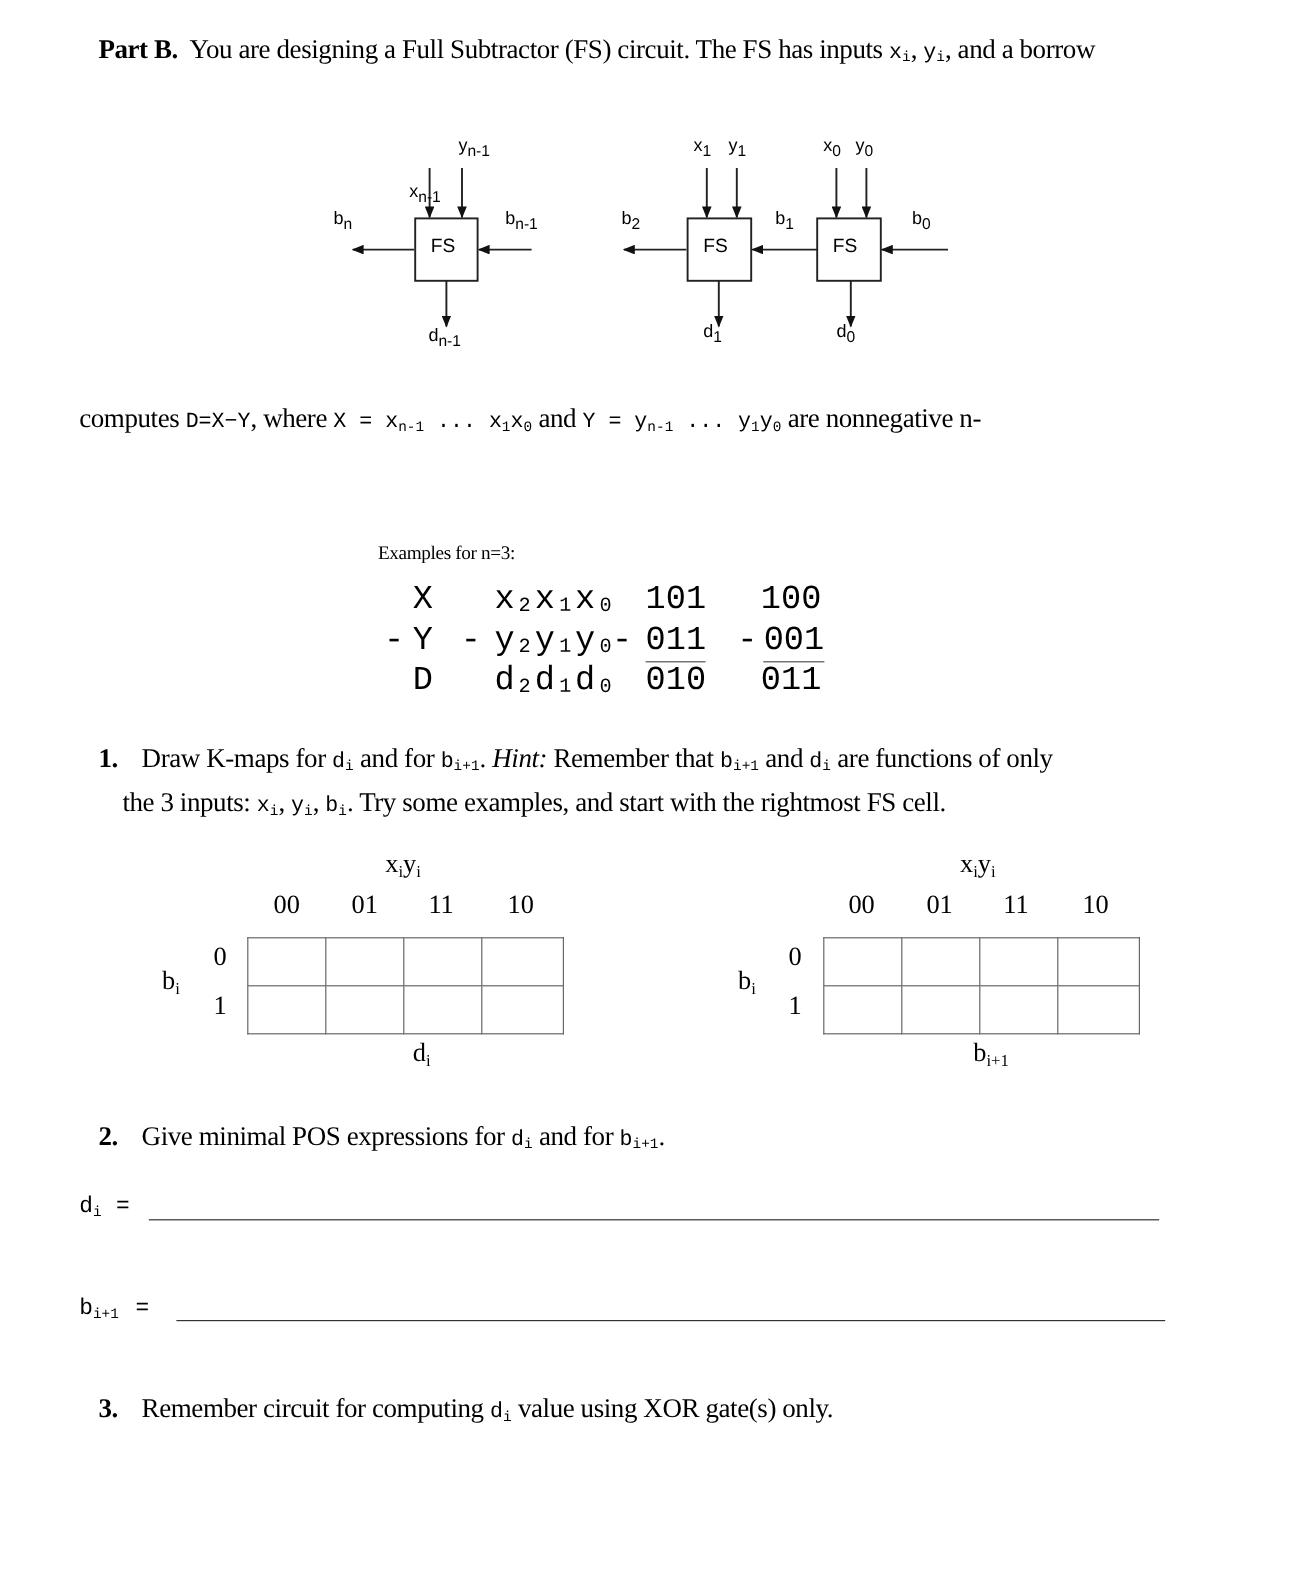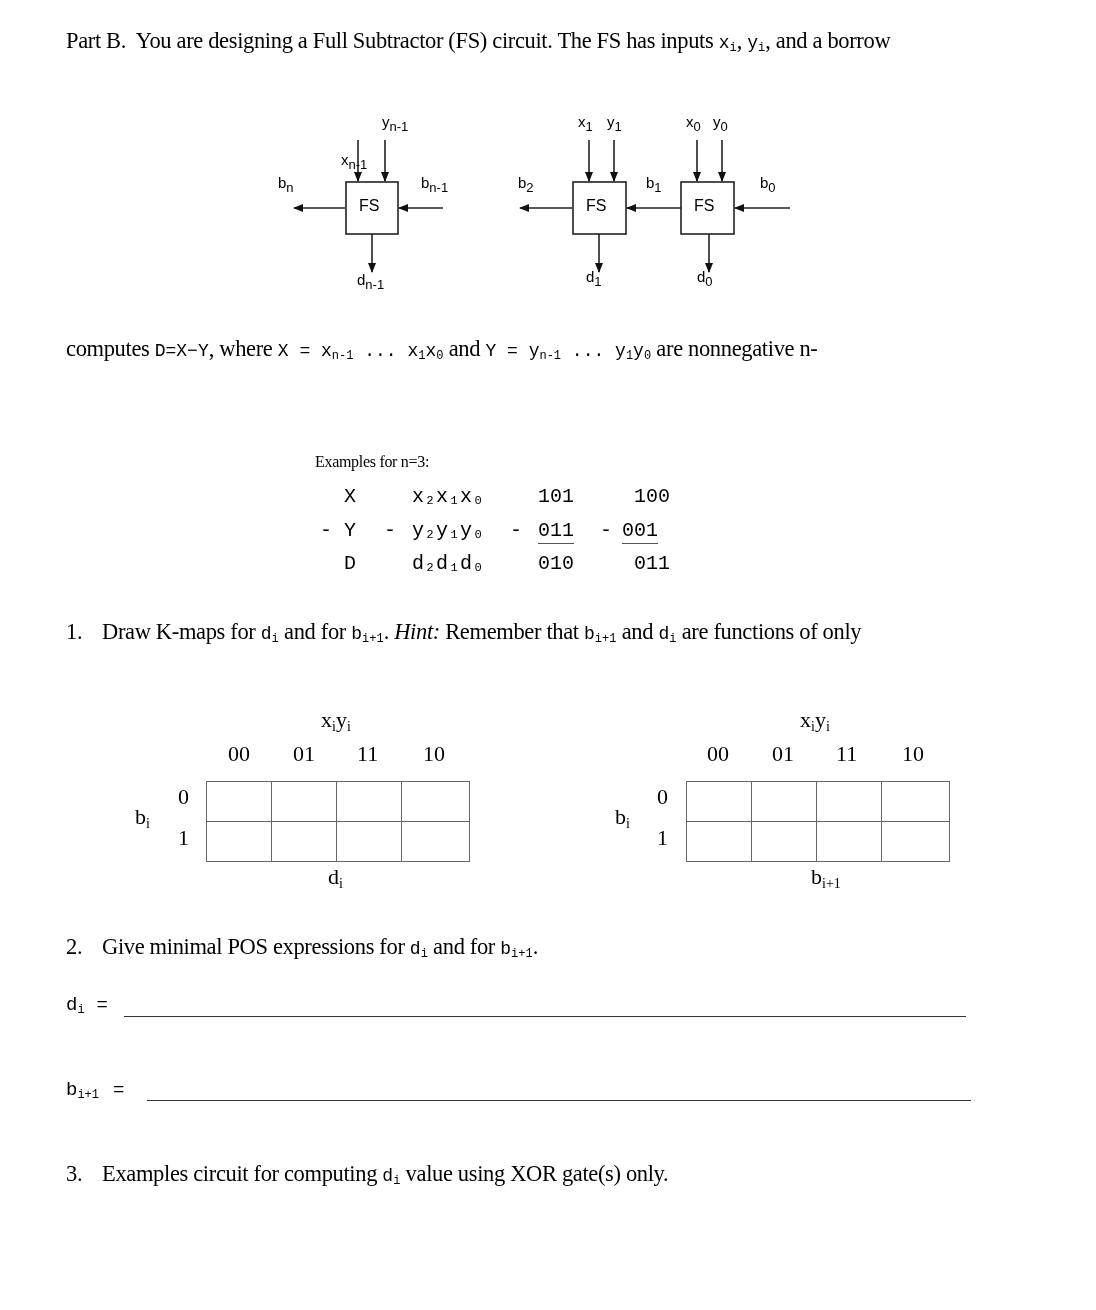--- a/index.html
+++ b/index.html
@@ -1,32 +1,32 @@
 <!DOCTYPE html>
 <html><head>
 <meta charset="utf-8">
 <style>
   html, body { margin: 0; padding: 0; background: #ffffff; }
   body { width: 1096px; height: 1310px; position: relative; overflow: hidden; color: #000; }
   .serif { font-family: "Liberation Serif", "DejaVu Serif", serif; }
   .mono { font-family: "Liberation Mono", "DejaVu Sans Mono", monospace; }
   .abs { position: absolute; }
   .para { position: absolute; font-family: "Liberation Serif", serif; font-size: 22.5px; line-height: 29px; letter-spacing: -0.35px; white-space: nowrap; }
-  .para b { font-weight: normal; }
+  .para b { font-weight: bold; margin-left: 16px; }
   .m { font-family: "Liberation Mono", monospace; font-size: 18px; letter-spacing: 0; }
   .m sub, .sub { font-size: 12px; vertical-align: -3px; font-family: "Liberation Mono", monospace; }
   .sub-s { font-size: 13px; vertical-align: -4px; }
 
   
   .diagram { position: absolute; left: 0; top: 0; width: 1096px; height: 320px; }
   .fs-label { font-family: Liberation Sans, sans-serif; font-size: 16px; }
   .dlabel { font-family: "Liberation Sans", sans-serif; font-size: 15px; }
 
   
-  .ex { position: absolute; font-family: "Liberation Mono", monospace; font-size: 20px; white-space: nowrap; }
+  .ex { position: absolute; font-family: "Liberation Mono", monospace; font-size: 28px; white-space: nowrap; }
   .ex-u { border-bottom: 1.5px solid #555; padding-bottom: 1px; }
 
   
   .kmap { position: absolute; border-collapse: collapse; }
   .kmap td { border: 1.5px solid #666; width: 64px; height: 39px; padding: 0; }
   .klabel { position: absolute; font-family: "Liberation Serif", serif; font-size: 22px; white-space: nowrap; }
   .ksub { font-size: 14px; vertical-align: -4px; }
 
   .answer-line { position: absolute; border-bottom: 1px solid #333; height: 0; }
 </style>
@@ -105,20 +105,23 @@
   <span style="display:inline-block;width:24px;">-</span><span style="display:inline-block;width:40px;">Y</span><span style="display:inline-block;width:28px;">-</span><span style="display:inline-block;width:98px;">y₂y₁y₀</span><span style="display:inline-block;width:28px;">-</span><span class="ex-u" style="display:inline-block;">011</span><span style="display:inline-block;width:26px;"></span><span style="display:inline-block;width:22px;">-</span><span class="ex-u">001</span>
 </div>
 <div class="ex" style="left:320px; top:552px;">
   <span style="display:inline-block;width:24px;"></span><span style="display:inline-block;width:40px;">D</span><span style="display:inline-block;width:28px;"></span><span style="display:inline-block;width:98px;">d₂d₁d₀</span><span style="display:inline-block;width:28px;"></span><span style="display:inline-block;width:74px;">010</span><span style="display:inline-block;width:22px;"></span><span>011</span>
 </div>
 
 <div class="para" style="left:66px; top:617px;">
   <div>
     <b style="display:inline-block;width:36px;">1.</b><span>Draw K-maps for </span><span class="m"><span>d</span><sub>i</sub></span><span> and for </span><span class="m"><span>b</span><sub>i+1</sub></span><span>. </span><i>Hint:</i><span> Remember that </span><span class="m"><span>b</span><sub>i+1</sub></span><span> and </span><span class="m"><span>d</span><sub>i</sub></span><span> are functions of only</span>
   </div>
+  <div style="padding-left:36px;">
+    <span>the 3 inputs: </span><span class="m"><span>x</span><sub>i</sub></span><span>, </span><span class="m"><span>y</span><sub>i</sub></span><span>, </span><span class="m"><span>b</span><sub>i</sub></span><span>. Try some examples, and start with the rightmost FS cell.</span>
+  </div>
 </div>
 
 <div>
   <div class="klabel" style="left:321px; top:707px;"><span>x</span><span class="ksub">i</span><span>y</span><span class="ksub">i</span></div>
   <div class="klabel" style="left:228px; top:741px;">00</div>
   <div class="klabel" style="left:293px; top:741px;">01</div>
   <div class="klabel" style="left:357px; top:741px;">11</div>
   <div class="klabel" style="left:423px; top:741px;">10</div>
   <div class="klabel" style="left:135px; top:804px;"><span>b</span><span class="ksub">i</span></div>
   <div class="klabel" style="left:178px; top:784px;">0</div>
@@ -132,21 +135,21 @@
       <td style="width:67px;"></td>
     </tr>
     <tr>
       <td></td>
       <td></td>
       <td></td>
       <td></td>
     </tr>
   </tbody>
     </table>
-  <div class="klabel" style="left:328px; top:864px;text-align:center;"><span>d</span><span class="ksub">i</span></div>
+  <div class="klabel" style="left:344px; top:864px;text-align:center;"><span>d</span><span class="ksub">i</span></div>
 </div>
 
 <div>
   <div class="klabel" style="left:800px; top:707px;"><span>x</span><span class="ksub">i</span><span>y</span><span class="ksub">i</span></div>
   <div class="klabel" style="left:707px; top:741px;">00</div>
   <div class="klabel" style="left:772px; top:741px;">01</div>
   <div class="klabel" style="left:836px; top:741px;">11</div>
   <div class="klabel" style="left:902px; top:741px;">10</div>
   <div class="klabel" style="left:615px; top:804px;"><span>b</span><span class="ksub">i</span></div>
   <div class="klabel" style="left:657px; top:784px;">0</div>
@@ -174,14 +177,14 @@
   <b style="display:inline-block;width:36px;">2.</b><span>Give minimal POS expressions for </span><span class="m"><span>d</span><sub>i</sub></span><span> and for </span><span class="m"><span>b</span><sub>i+1</sub></span><span>.</span>
 </div>
 
 <div class="abs mono" style="left:66px; top:994px; font-size:19px;"><span>d</span><sub class="sub">i</sub><span style="display:inline-block;width:12px;"></span><span>=</span></div>
 <div class="answer-line" style="left:124px; top:1016px; width:842px;"><span></span></div>
 
 <div class="abs mono" style="left:66px; top:1079px; font-size:19px;"><span>b</span><sub class="sub">i+1</sub><span style="display:inline-block;width:14px;"></span><span>=</span></div>
 <div class="answer-line" style="left:147px; top:1100px; width:824px;"><span></span></div>
 
 <div class="para" style="left:66px; top:1159px;">
-  <b style="display:inline-block;width:36px;">3.</b><span>Examples circuit for computing </span><span class="m"><span>d</span><sub>i</sub></span><span> value using XOR gate(s) only.</span>
+  <b style="display:inline-block;width:36px;">3.</b><span>Remember circuit for computing </span><span class="m"><span>d</span><sub>i</sub></span><span> value using XOR gate(s) only.</span>
 </div>
 
 </body></html>

